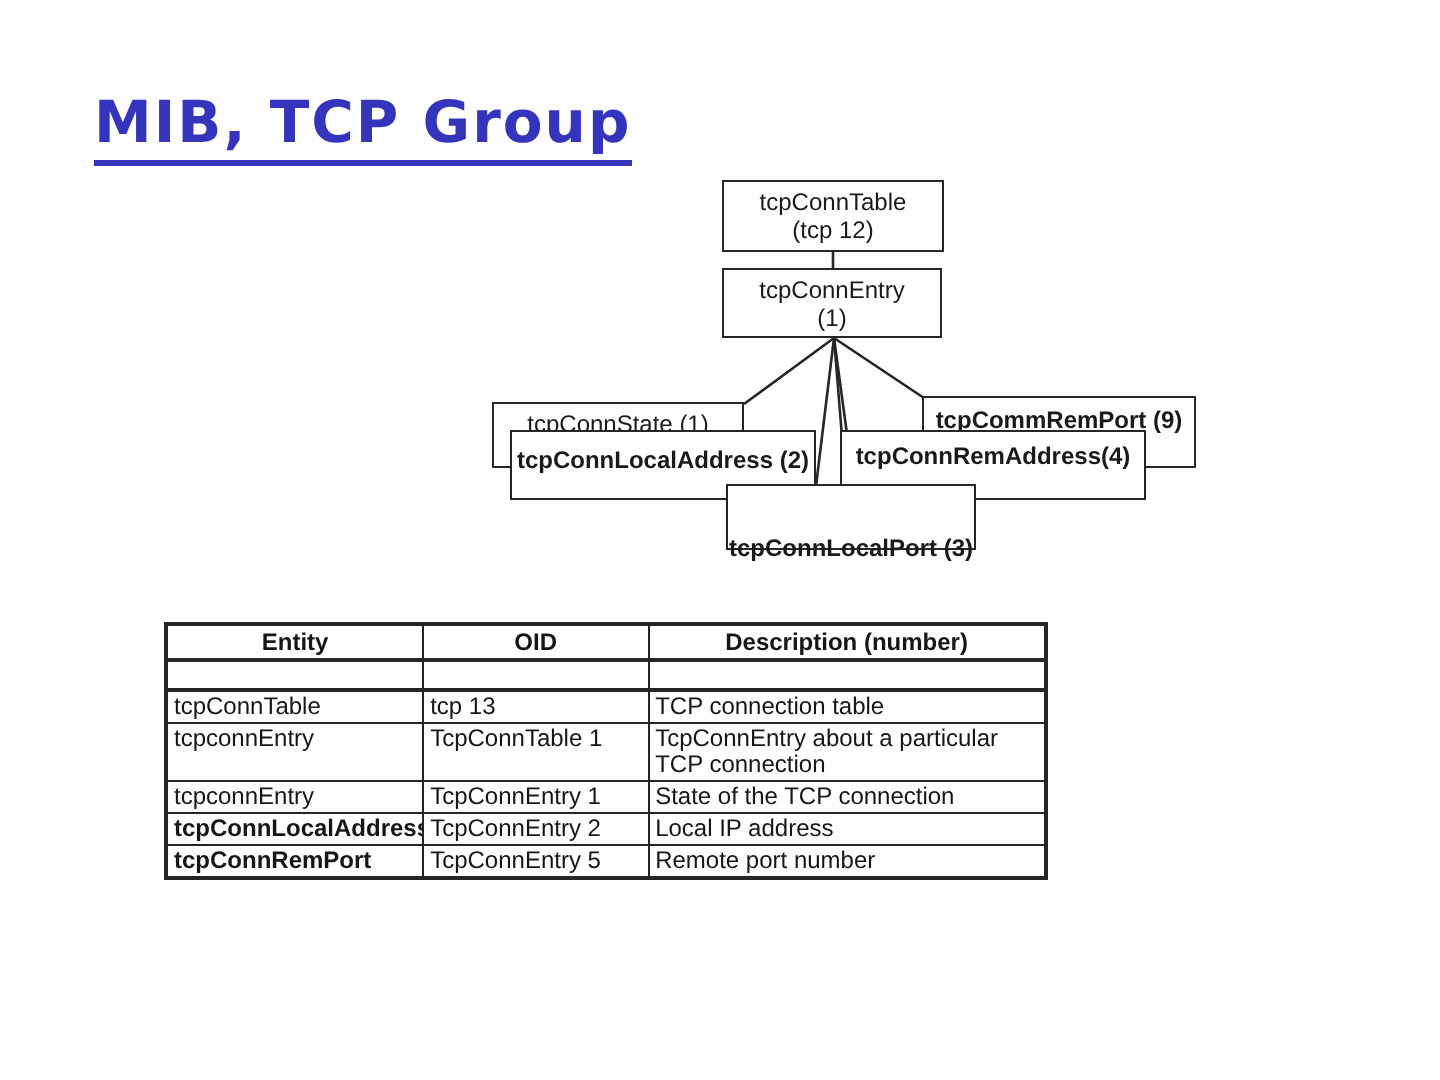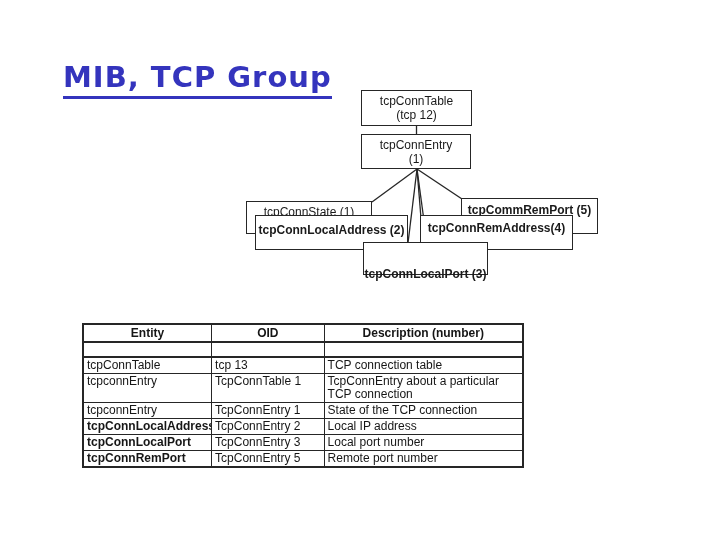--- a/index.html
+++ b/index.html
@@ -9,21 +9,21 @@
     background: #ffffff;
     font-family: "Liberation Sans", sans-serif;
     overflow: hidden;
     color: #1a1a1a;
   }
 
   
   .title {
     position: absolute;
     left: 47px; top: 44px;
-    margin: 16px;
+    margin: 0;
     font-family: "DejaVu Sans", sans-serif;
     font-size: 29px;
     font-weight: bold;
     letter-spacing: 1px;
     color: #3434bd;
     border-bottom: 3px solid #3434bd;
     padding-bottom: 2px;
     display: inline-block;
   }
 
@@ -61,21 +61,20 @@
     position: absolute;
     left: 82px; top: 311px;
     width: 442px;
     border-collapse: collapse;
     table-layout: fixed;
     font-size: 12px;
     line-height: 13px;
     color: #161616;
     background: #fff;
     border: 2px solid #262626;
-    margin-top: 12px;
   }
   .mib-table th, .mib-table td {
     border: 1px solid #262626;
     padding: 1px 3px;
     vertical-align: top;
     overflow: hidden;
   }
   .mib-table thead th {
     text-align: center;
     font-weight: bold;
@@ -115,21 +114,21 @@
   <div class="dbox" id="box-conn-entry">
     <div>tcpConnEntry</div>
     <div>(1)</div>
   </div>
 
   <div class="dbox" id="box-conn-state">
     <div>tcpConnState (1)</div>
   </div>
 
   <div class="dbox bold" id="box-comm-remport">
-    <div>tcpCommRemPort (5)</div>
+    <div>tcpCommRemPort (9)</div>
   </div>
 
   <div class="dbox bold" id="box-local-addr">
     <div>tcpConnLocalAddress (2)</div>
   </div>
 
   <div class="dbox bold" id="box-rem-addr">
     <div>tcpConnRemAddress(4)</div>
   </div>
 
@@ -170,25 +169,20 @@
         <td>tcpconnEntry</td>
         <td>TcpConnEntry 1</td>
         <td>State of the TCP connection</td>
       </tr>
       <tr>
         <td class="bold">tcpConnLocalAddress</td>
         <td>TcpConnEntry 2</td>
         <td>Local IP address</td>
       </tr>
       <tr>
-        <td class="bold">tcpConnLocalPort</td>
-        <td>TcpConnEntry 3</td>
-        <td>Local port number</td>
-      </tr>
-      <tr>
         <td class="bold">tcpConnRemPort</td>
         <td>TcpConnEntry 5</td>
         <td>Remote port number</td>
       </tr>
     </tbody>
   </table>
 
 </div>
 
 </body></html>

